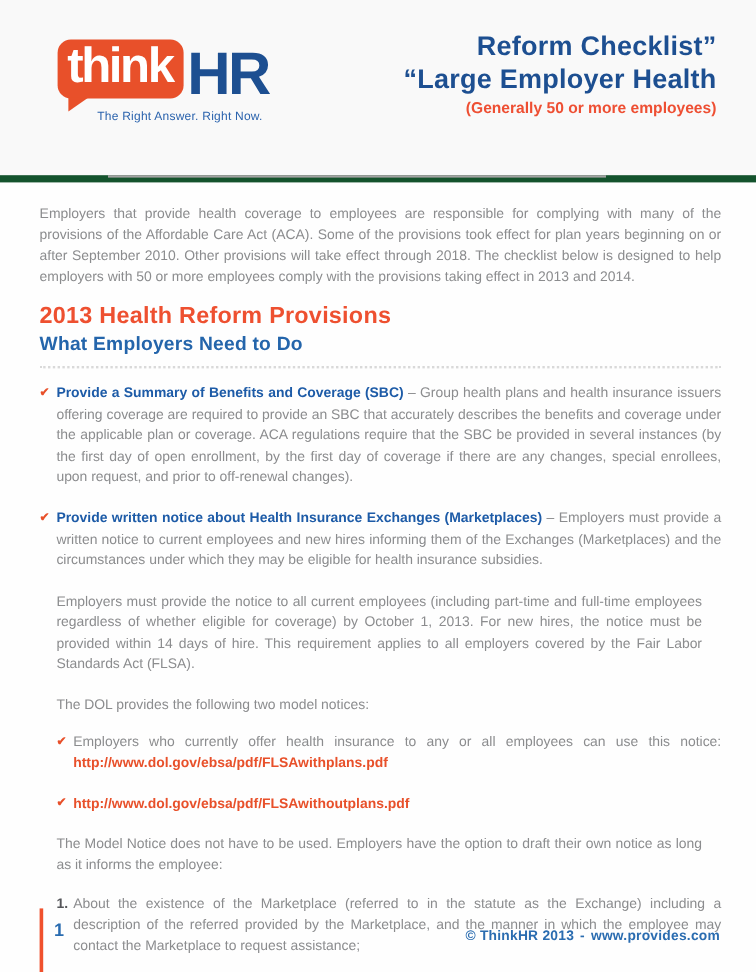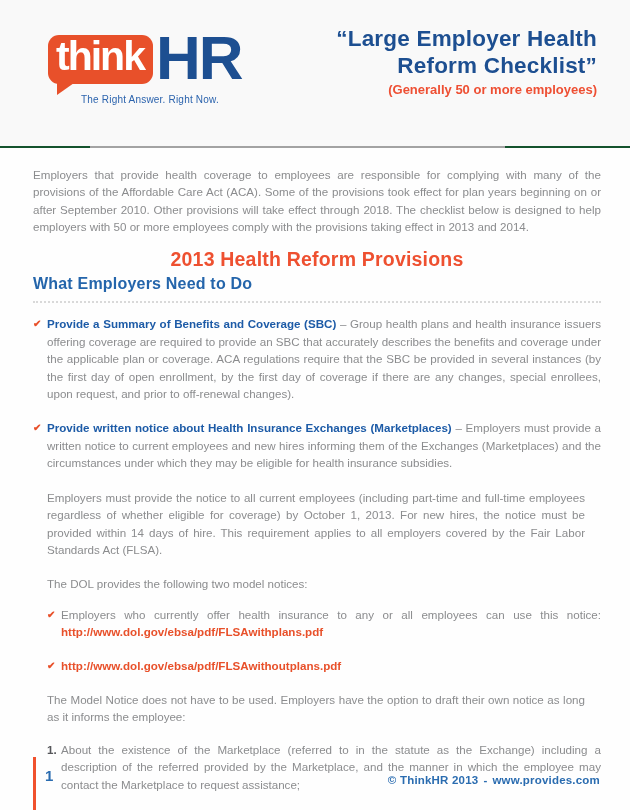--- a/index.html
+++ b/index.html
@@ -8,21 +8,21 @@
     width:630px;height:810px;
     background:#fefefe;
     font-family:"Liberation Sans", sans-serif;
     overflow:hidden;
   }
   
   .header{
     position:relative;
     height:146px;
     background:#f9f9f9;
-    border-bottom:2px solid #14532d;
+    border-bottom:6px solid #14532d;
   }
   .rule-accent{
     position:absolute;left:90px;bottom:-2px;
     width:415px;height:2px;background:#a3a3a3;
   }
   .logo{position:absolute;left:48px;top:33px;}
   .logo-row{display:flex;align-items:flex-end;}
   .bubble{
     position:relative;
     background:#e8502a;
@@ -33,21 +33,21 @@
     line-height:1.0;
   }
   .bubble-tail{
     position:absolute;left:9px;bottom:-11px;
     width:0;height:0;
     border-left:17px solid #e8502a;
     border-bottom:12px solid transparent;
   }
   .hr-text{
     color:#1d4f91;
-    font-size:62px;font-weight:bold;letter-spacing:-2px;
+    font-size:50px;font-weight:bold;letter-spacing:-2px;
     line-height:0.82;
     margin-left:3px;
   }
   .tagline{
     margin:10px 0 0 33px;
     color:#2b63ad;font-size:10px;font-weight:normal;letter-spacing:0.2px;
   }
   .title-block{
     position:absolute;right:33px;top:25px;
     text-align:right;
@@ -61,21 +61,21 @@
   }
   
   .main{
     padding:0 29px 0 33px;
     color:#8b8c8e;
     font-size:11.6px;line-height:17.4px;
   }
   .intro{margin:18px 0 0;text-align:justify;}
   .h1{
     margin:15px 0 0;
-    color:#ee5030;font-size:19.5px;font-weight:bold;letter-spacing:0.2px;text-align:center;
+    color:#ee5030;font-size:19.5px;font-weight:bold;letter-spacing:0.2px;
   }
   .h2{
     margin:7px 0 0;
     color:#2465ab;font-size:16px;font-weight:bold;letter-spacing:0.2px;
   }
   .dotted{
     margin-top:9px;
     border-top:2px dotted #d9d9d9;
     height:0;
   }
@@ -127,22 +127,22 @@
       <div class="logo-row">
         <span class="bubble">
           <span>think</span>
           <span class="bubble-tail"></span>
         </span>
         <span class="hr-text">HR</span>
       </div>
       <div class="tagline">The Right Answer. Right Now.</div>
     </div>
     <div class="title-block">
+      <div class="title-line">Reform Checklist”</div>
       <div class="title-line">“Large Employer Health</div>
-      <div class="title-line">Reform Checklist”</div>
       <div class="subtitle">(Generally 50 or more employees)</div>
     </div>
     <div class="rule-accent"></div>
   </div>
 
   <div class="main">
     <p class="intro">Employers that provide health coverage to employees are responsible for complying with many of the provisions of the Affordable Care Act (ACA). Some of the provisions took effect for plan years beginning on or after September 2010. Other provisions will take effect through 2018. The checklist below is designed to help employers with 50 or more employees comply with the provisions taking effect in 2013 and 2014.</p>
 
     <div class="h1">2013 Health Reform Provisions</div>
     <div class="h2">What Employers Need to Do</div>

